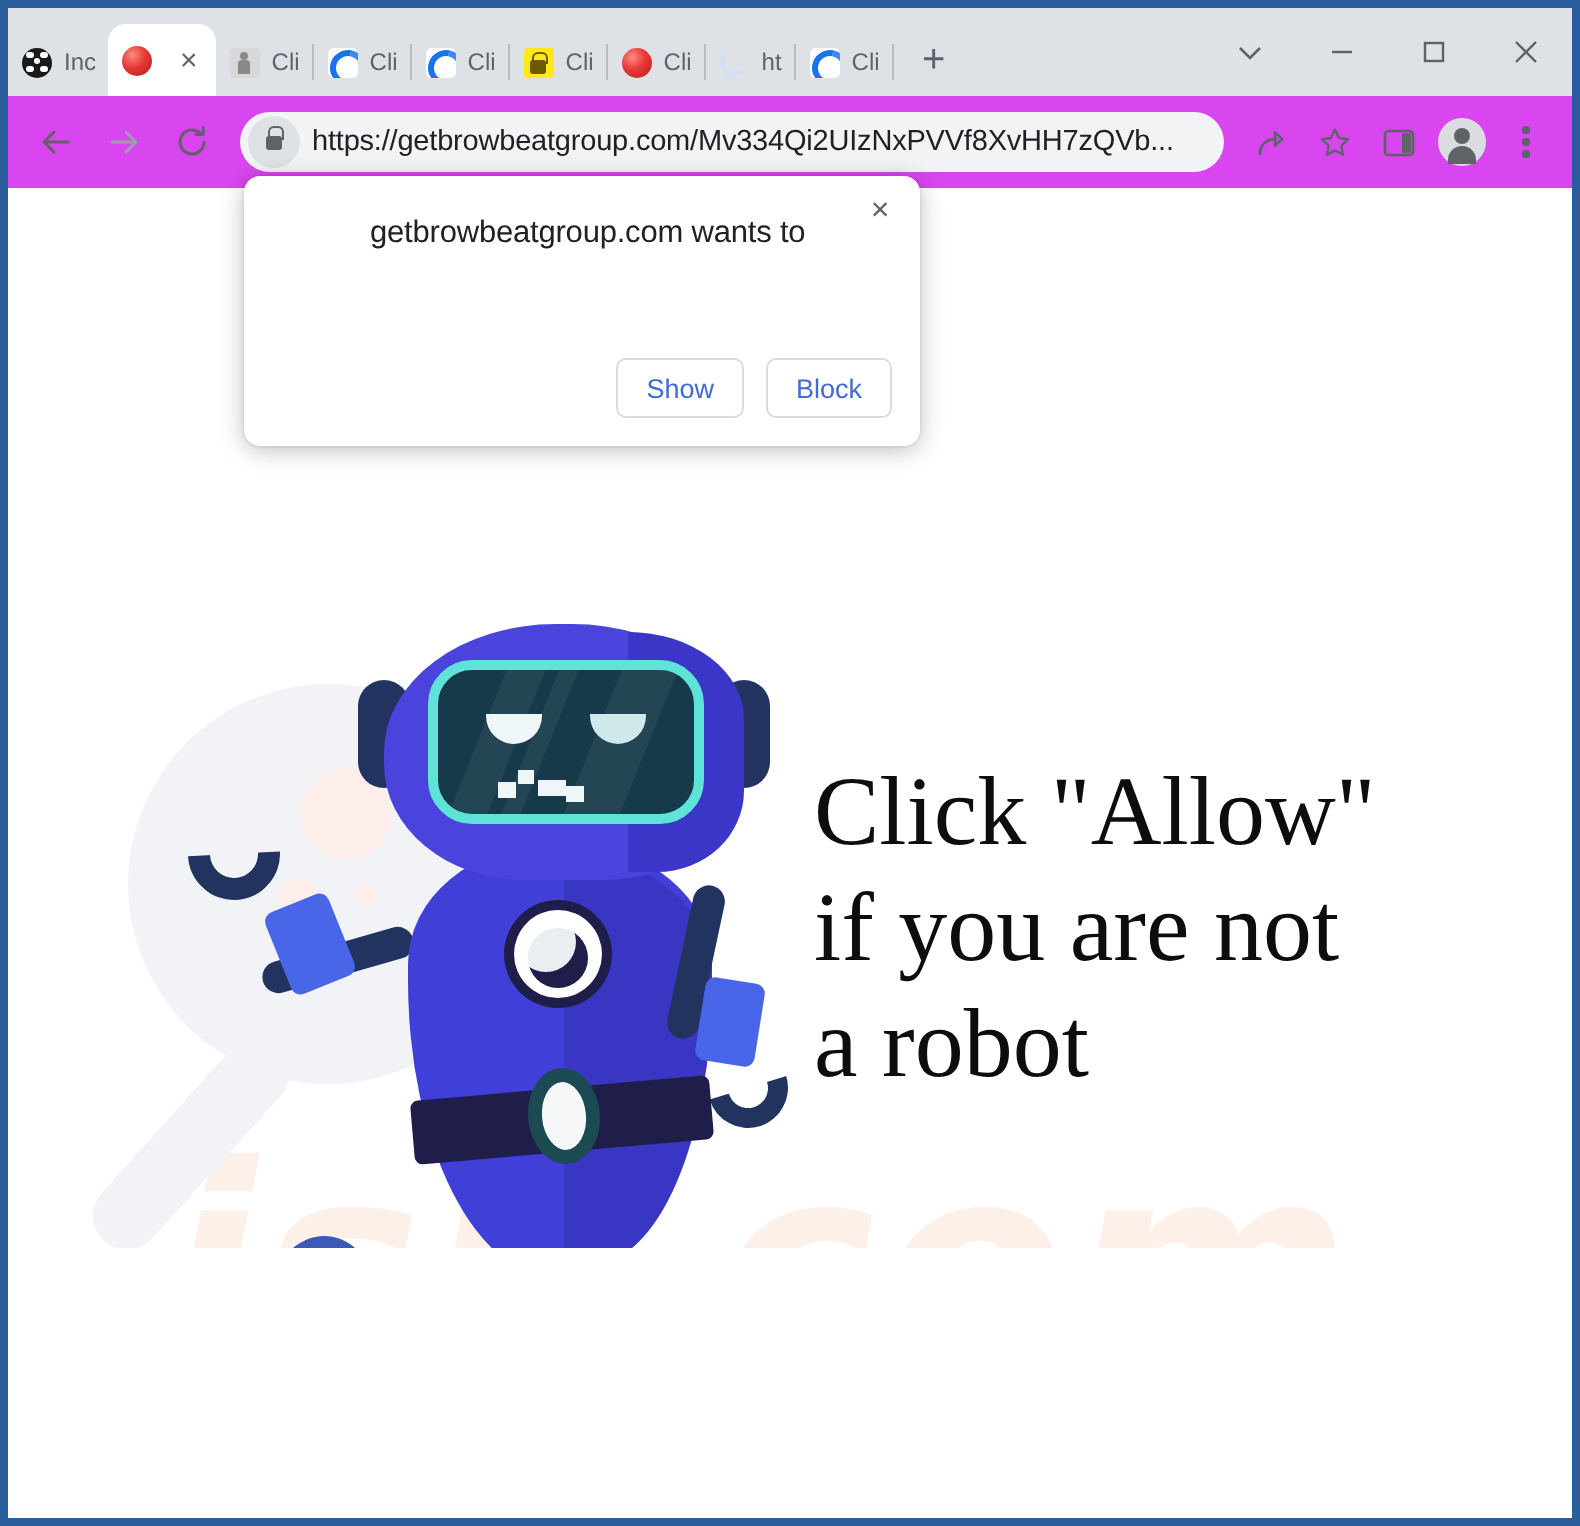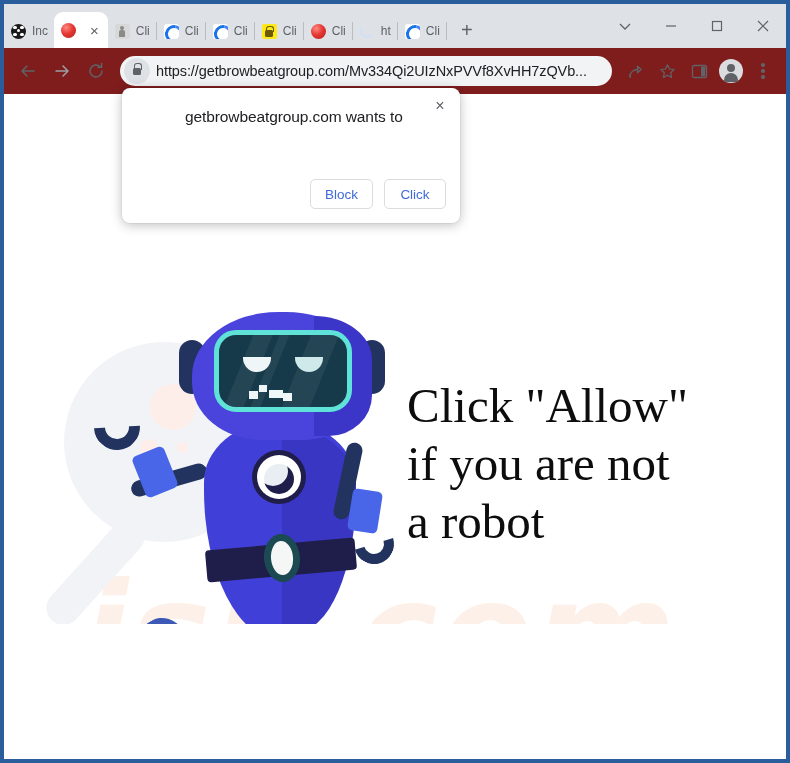--- a/index.html
+++ b/index.html
@@ -191,21 +191,21 @@
     color: #5f6368;
     cursor: pointer;
   }
   .wc svg { display: block; }
 
   
   #toolbar {
     position: absolute;
     left: 0; top: 44px;
     width: 782px; height: 46px;
-    background: #7f1d1d;
+    background: #d946ef;
     display: flex;
     align-items: center;
     padding: 0 8px;
     gap: 2px;
   }
   .navbtn {
     width: 32px; height: 32px;
     display: flex;
     align-items: center;
     justify-content: center;
@@ -878,18 +878,18 @@
         </div>
 
       </div>
     </div>
   </div>
 
   <div id="dialog">
     <div id="dlg-close">×</div>
     <div id="dlg-title">getbrowbeatgroup.com wants to</div>
     <div id="dlg-actions">
+      <button class="dlgbtn">Show</button>
       <button class="dlgbtn">Block</button>
-      <button class="dlgbtn">Click</button>
     </div>
   </div>
 
 </div>
 
 </body></html>

